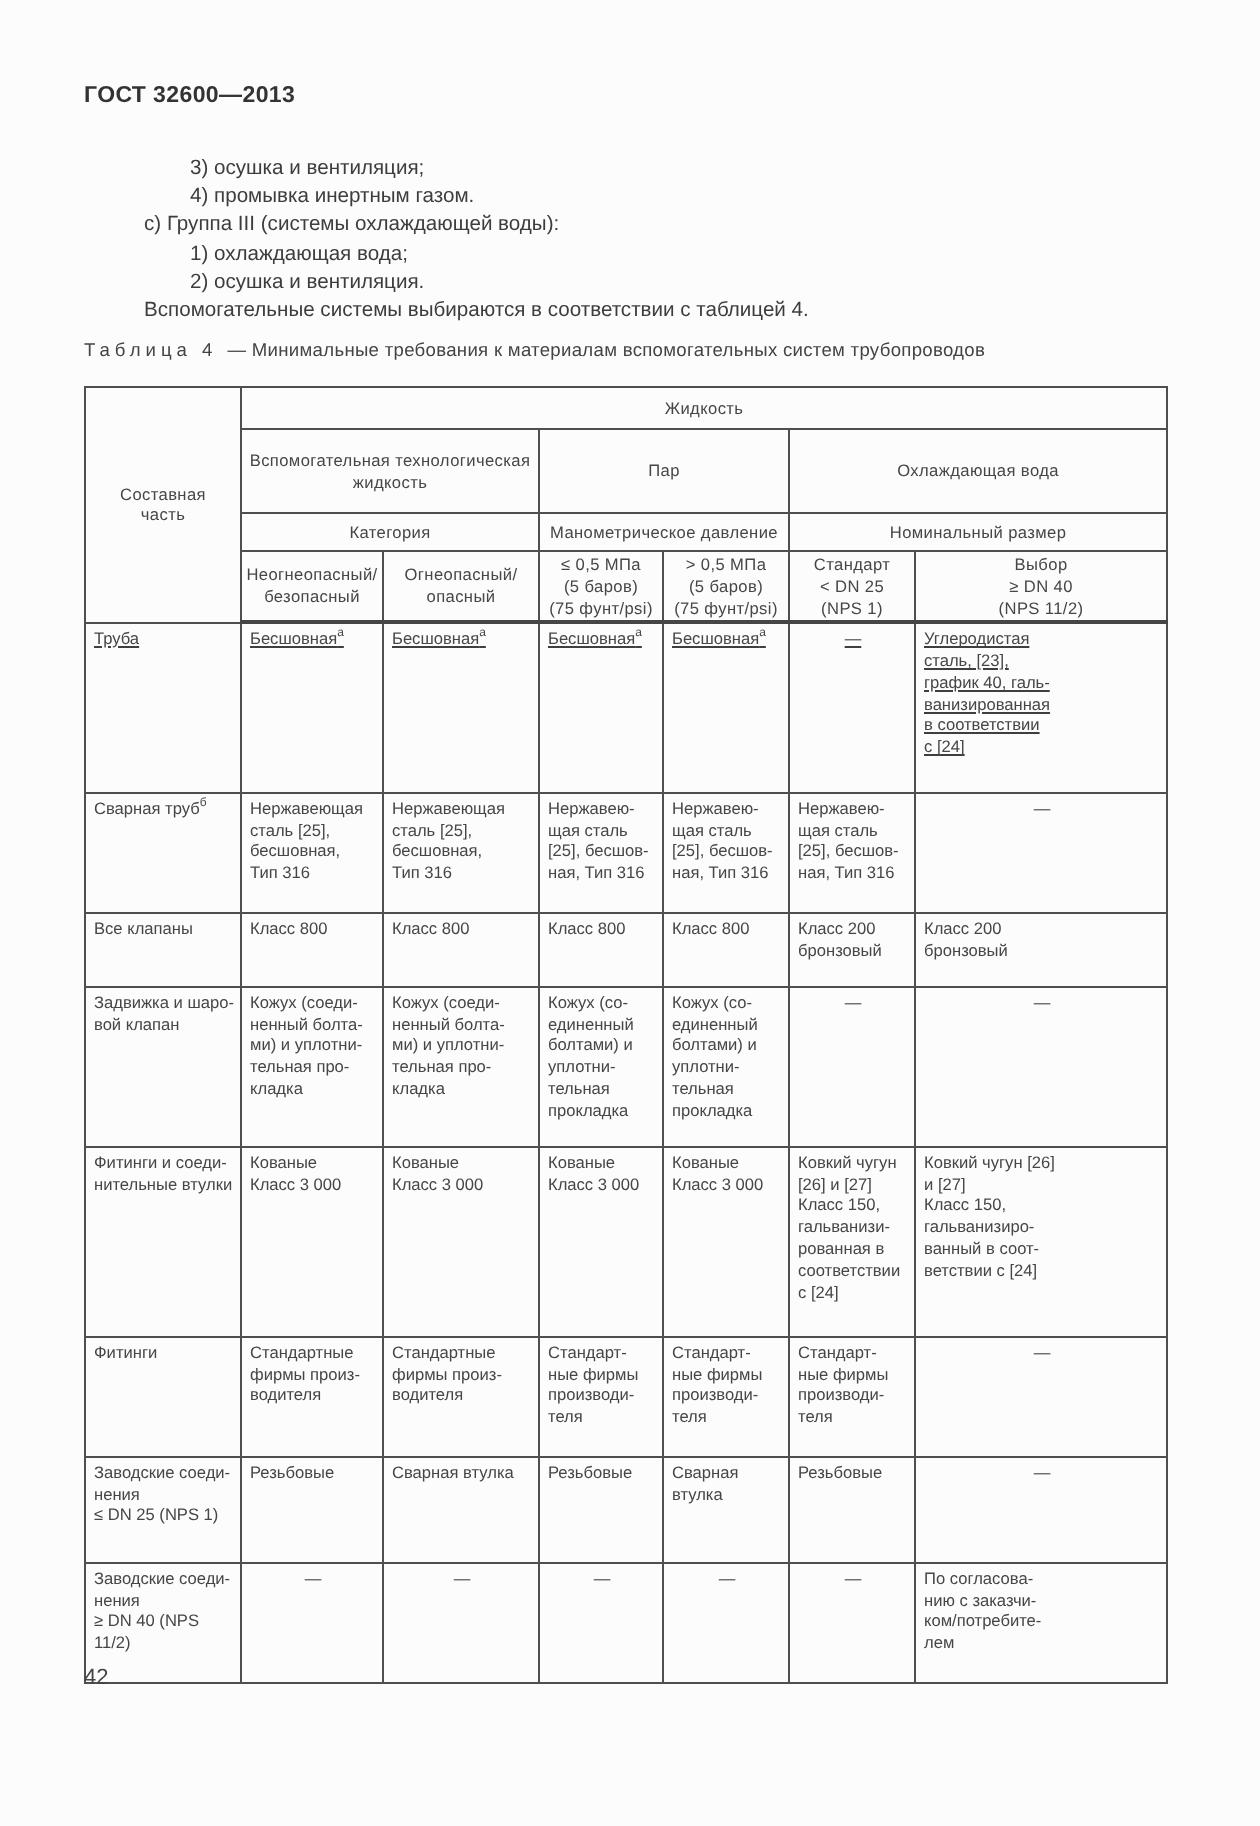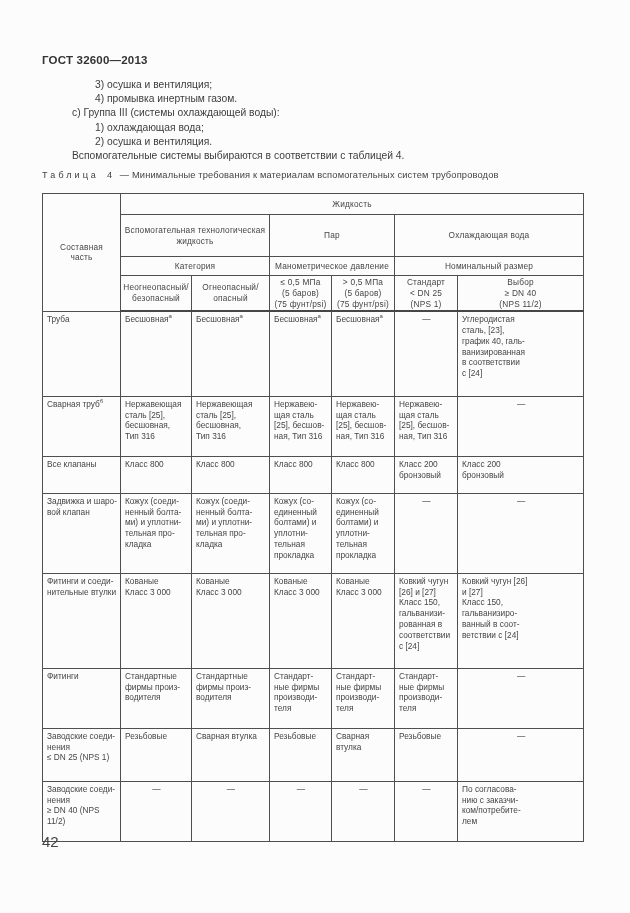--- a/index.html
+++ b/index.html
@@ -4,34 +4,34 @@
 <style>
   * { box-sizing: border-box; }
   html, body { margin: 0; padding: 0; }
   body {
     width: 630px; height: 913px; position: relative;
     background: #fcfcfc; overflow: hidden;
     font-family: "Liberation Sans", "DejaVu Sans", sans-serif;
     color: #3f3f3f;
   }
   .doc-header {
-    position: absolute; left: 42px; top: 54px;
+    position: absolute; left: 42px; top: 42px;
     font-size: 11.5px; font-weight: bold; letter-spacing: 0.2px; color: #333;
   }
   .intro {
     position: absolute; left: 42px; top: 78px; width: 530px;
     font-size: 10.3px; line-height: 14.2px; color: #3d3d3d;
   }
   .ind1 { padding-left: 30px; }
   .ind2 { padding-left: 53px; }
   .caption {
     position: absolute; left: 42px; top: 170px; width: 541px;
     font-size: 9.3px; color: #444;
   }
-  .cap-label { letter-spacing: 2.5px; font-family: Liberation Mono, monospace; }
+  .cap-label { letter-spacing: 2.5px; }
   .cap-rest { margin-left: 5px; letter-spacing: 0.15px; }
   table.materials {
     position: absolute; left: 42px; top: 193px; width: 541px;
     border-collapse: collapse; table-layout: fixed;
   }
   th, td {
     border: 1px solid #4f4f4f;
     font-size: 8.3px; line-height: 1.3; font-weight: normal;
     color: #464646; padding: 2px 3px 2px 4px;
     vertical-align: top; text-align: left;
@@ -39,33 +39,33 @@
   }
   thead th {
     text-align: center; vertical-align: middle;
     padding: 1px 0; letter-spacing: 0.2px;
   }
   thead tr:last-child th { border-bottom: 2px solid #464646; }
   thead tr:nth-child(1) { height: 21px; }
   thead tr:nth-child(2) { height: 42px; }
   thead tr:nth-child(3) { height: 19px; }
   thead tr:nth-child(4) { height: 34px; margin-left: 18px; }
-  tbody tr:nth-child(1) { height: 85px; }
+  tbody tr:nth-child(1) { height: 85px; text-decoration: underline; }
   tbody tr:nth-child(2) { height: 60px; }
   tbody tr:nth-child(3) { height: 37px; }
   tbody tr:nth-child(4) { height: 80px; }
   tbody tr:nth-child(5) { height: 95px; }
   tbody tr:nth-child(6) { height: 60px; }
   tbody tr:nth-child(7) { height: 53px; }
   tbody tr:nth-child(8) { height: 60px; }
   sup { font-size: 6px; line-height: 0; vertical-align: super; }
   td.c { text-align: center; }
   .pagenum {
     position: absolute; left: 42px; top: 833px;
-    font-size: 15px; color: #444;
+    font-size: 11px; color: #444;
   }
 </style>
 </head>
 <body>
 
 <div class="doc-header">ГОСТ 32600—2013</div>
 
 <div class="intro">
   <div class="ind2">3) осушка и вентиляция;</div>
   <div class="ind2">4) промывка инертным газом.</div>

